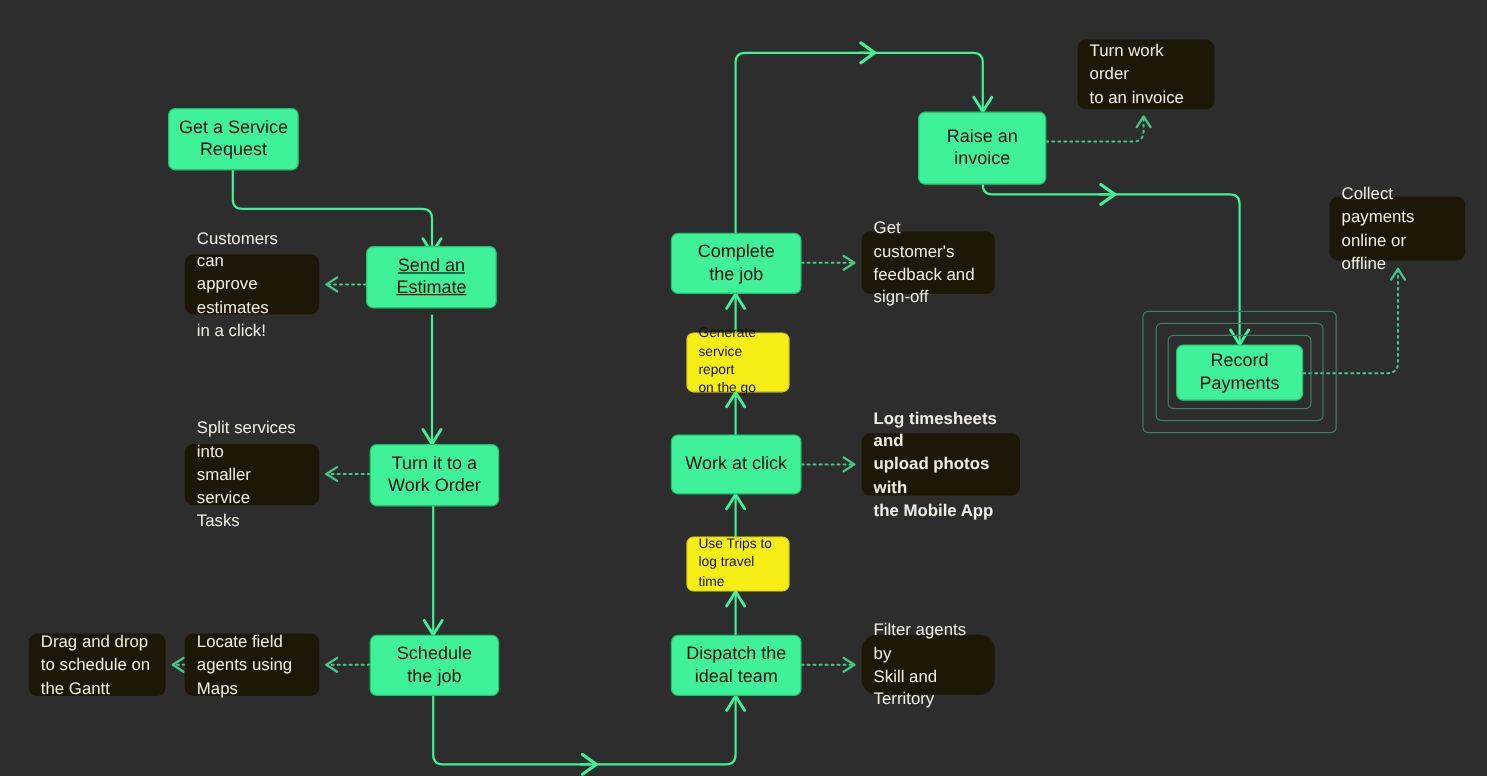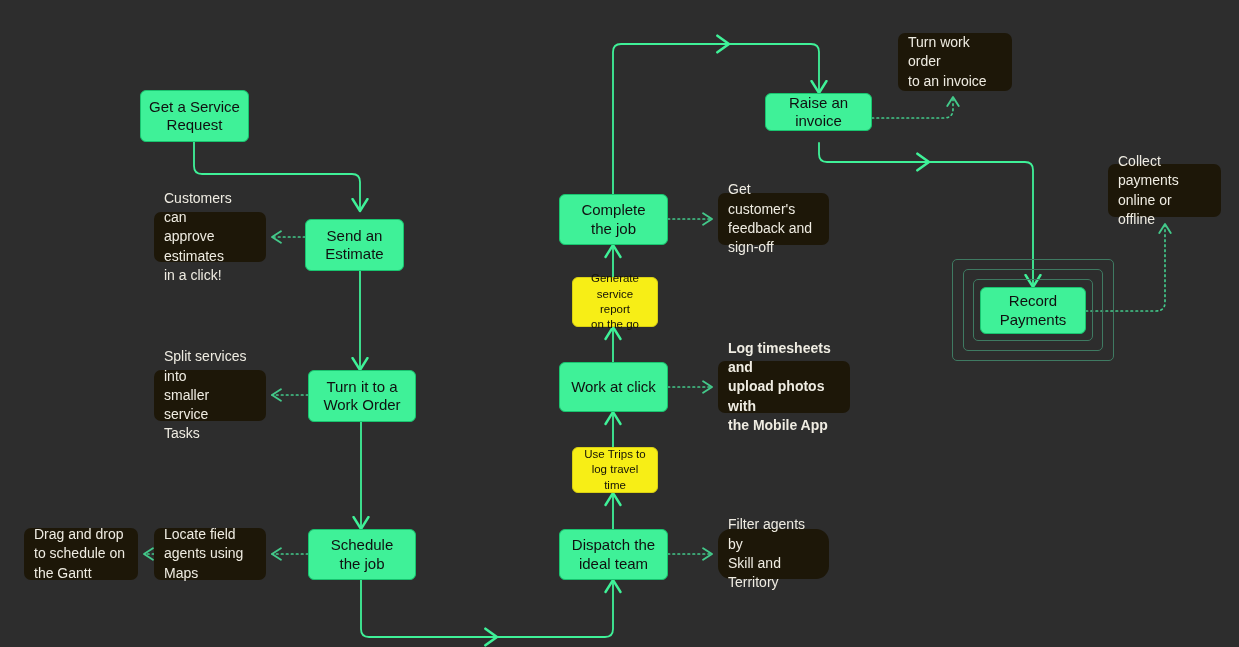--- a/index.html
+++ b/index.html
@@ -38,21 +38,21 @@
     color: #101010;
     font-size: 15px;
     line-height: 1.22;
     border: 1px solid #18c46f;
   }
   .node.accent {
     background: #f7ee16;
     color: #141208;
     font-size: 11.5px;
     line-height: 1.33;
-    text-align: center;
+    text-align: left;
     justify-content: flex-start;
     padding: 0 9px;
     border: 1px solid #d9d013;
   }
   .node.note {
     background: #1d1708;
     color: #efece2;
     font-size: 14px;
     line-height: 1.38;
     text-align: left;
@@ -135,38 +135,38 @@
     </g>
   </svg>
 
   <div class="ring" style="left:952px; top:259px; width:162px; height:102px;"></div>
   <div class="ring" style="left:963px; top:269px; width:140px; height:82px;"></div>
   <div class="ring" style="left:973px; top:279px; width:120px; height:62px;"></div>
 
   <div class="node primary" style="left:140px; top:90px; width:109px; height:52px; white-space:pre-line;">Get a Service
 Request</div>
 
-  <div class="node primary" style="left:305px; top:219px; width:99px; height:52px; white-space:pre-line;">Send an
+  <div class="node primary" style="left:305px; top:205px; width:109px; height:52px; white-space:pre-line;text-decoration:underline;">Send an
 Estimate</div>
 
   <div class="node primary" style="left:308px; top:370px; width:108px; height:52px; white-space:pre-line;">Turn it to a
 Work Order</div>
 
   <div class="node primary" style="left:308px; top:529px; width:108px; height:51px; white-space:pre-line;">Schedule
 the job</div>
 
   <div class="node primary" style="left:559px; top:529px; width:109px; height:51px; white-space:pre-line;">Dispatch the
 ideal team</div>
 
   <div class="node primary" style="left:559px; top:362px; width:109px; height:50px; white-space:pre-line;">Work at click</div>
 
   <div class="node primary" style="left:559px; top:194px; width:109px; height:51px; white-space:pre-line;">Complete
 the job</div>
 
-  <div class="node primary" style="left:765px; top:93px; width:107px; height:38px; white-space:pre-line;">Raise an
+  <div class="node primary" style="left:765px; top:93px; width:107px; height:61px; white-space:pre-line;">Raise an
 invoice</div>
 
   <div class="node primary" style="left:980px; top:287px; width:106px; height:47px; white-space:pre-line;">Record
 Payments</div>
 
   <div class="node accent" style="left:572px; top:277px; width:86px; height:50px; white-space:pre-line;">Generate
 service report
 on the go</div>
 
   <div class="node accent" style="left:572px; top:447px; width:86px; height:46px; white-space:pre-line;">Use Trips to

